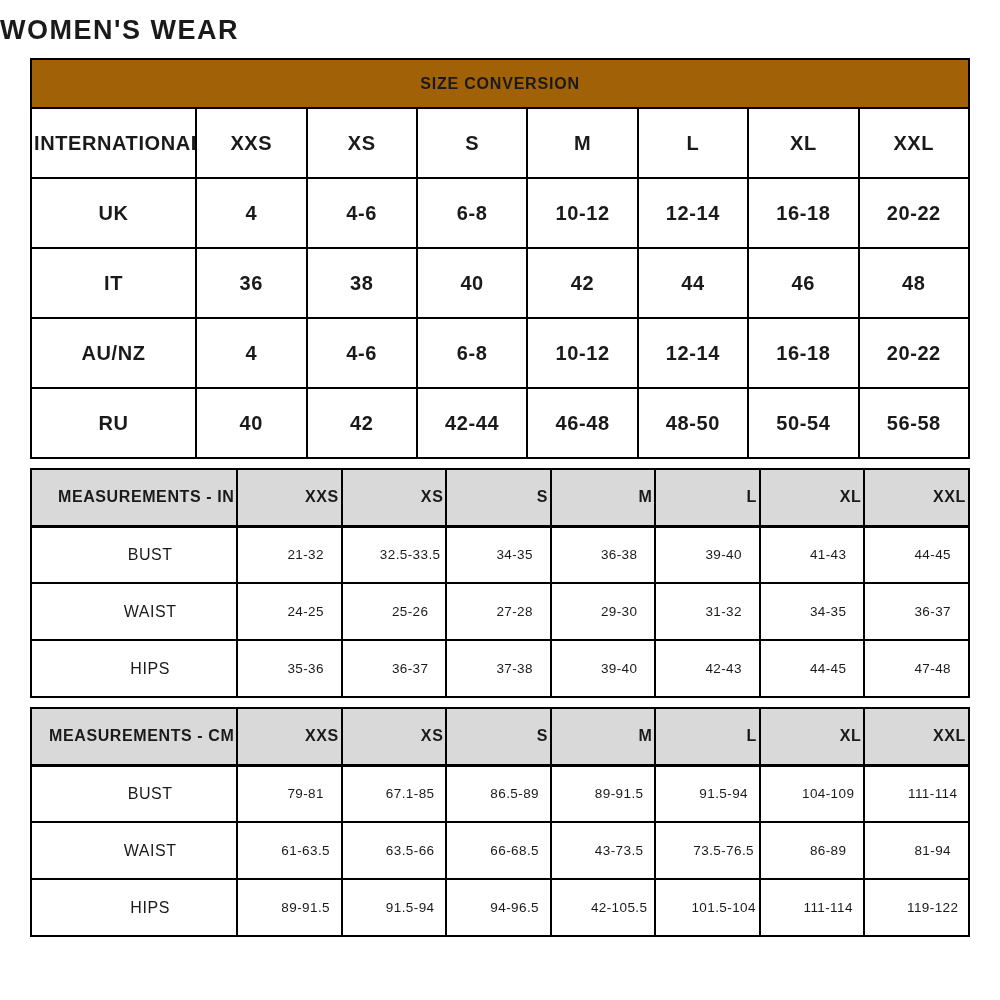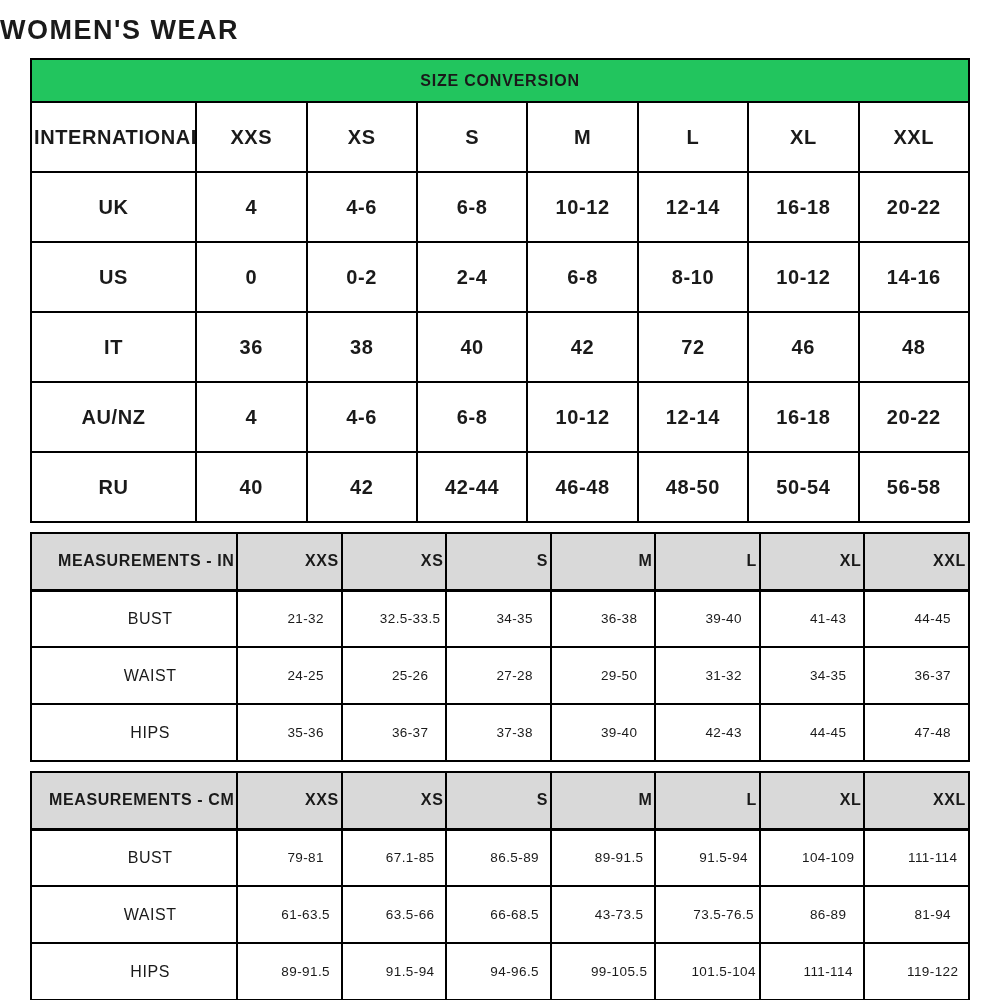--- a/index.html
+++ b/index.html
@@ -35,22 +35,22 @@
   th, td {
     border: 2px solid #000000;
     text-align: center;
     vertical-align: middle;
     padding: 0 2px;
     overflow: hidden;
   }
   
   .size-table { margin-top: 13px; }
   .size-table .caption-cell {
-    height: 43px;
-    background: #22c55e;
+    height: 49px;
+    background: #a16207;
     font-size: 16px;
     font-weight: bold;
     letter-spacing: 0.8px;
   }
   .size-table tbody td {
     height: 70px;
     font-size: 20px;
     letter-spacing: 0.6px;
     font-weight: bold;
   }
@@ -116,36 +116,26 @@
           <td class="row-label">UK</td>
           <td>4</td>
           <td>4-6</td>
           <td>6-8</td>
           <td>10-12</td>
           <td>12-14</td>
           <td>16-18</td>
           <td>20-22</td>
         </tr>
         <tr>
-          <td class="row-label">US</td>
-          <td>0</td>
-          <td>0-2</td>
-          <td>2-4</td>
-          <td>6-8</td>
-          <td>8-10</td>
-          <td>10-12</td>
-          <td>14-16</td>
-        </tr>
-        <tr>
           <td class="row-label">IT</td>
           <td>36</td>
           <td>38</td>
           <td>40</td>
           <td>42</td>
-          <td>72</td>
+          <td>44</td>
           <td>46</td>
           <td>48</td>
         </tr>
         <tr>
           <td class="row-label">AU/NZ</td>
           <td>4</td>
           <td>4-6</td>
           <td>6-8</td>
           <td>10-12</td>
           <td>12-14</td>
@@ -197,21 +187,21 @@
           <td>36-38</td>
           <td>39-40</td>
           <td>41-43</td>
           <td>44-45</td>
         </tr>
         <tr>
           <td class="row-label">WAIST</td>
           <td>24-25</td>
           <td>25-26</td>
           <td>27-28</td>
-          <td>29-50</td>
+          <td>29-30</td>
           <td>31-32</td>
           <td>34-35</td>
           <td>36-37</td>
         </tr>
         <tr>
           <td class="row-label">HIPS</td>
           <td>35-36</td>
           <td>36-37</td>
           <td>37-38</td>
           <td>39-40</td>
@@ -264,21 +254,21 @@
           <td>43-73.5</td>
           <td>73.5-76.5</td>
           <td>86-89</td>
           <td>81-94</td>
         </tr>
         <tr>
           <td class="row-label">HIPS</td>
           <td>89-91.5</td>
           <td>91.5-94</td>
           <td>94-96.5</td>
-          <td>99-105.5</td>
+          <td>42-105.5</td>
           <td>101.5-104</td>
           <td>111-114</td>
           <td>119-122</td>
         </tr>
       </tbody>
   </table>
 
 </div>
 
 </body></html>

